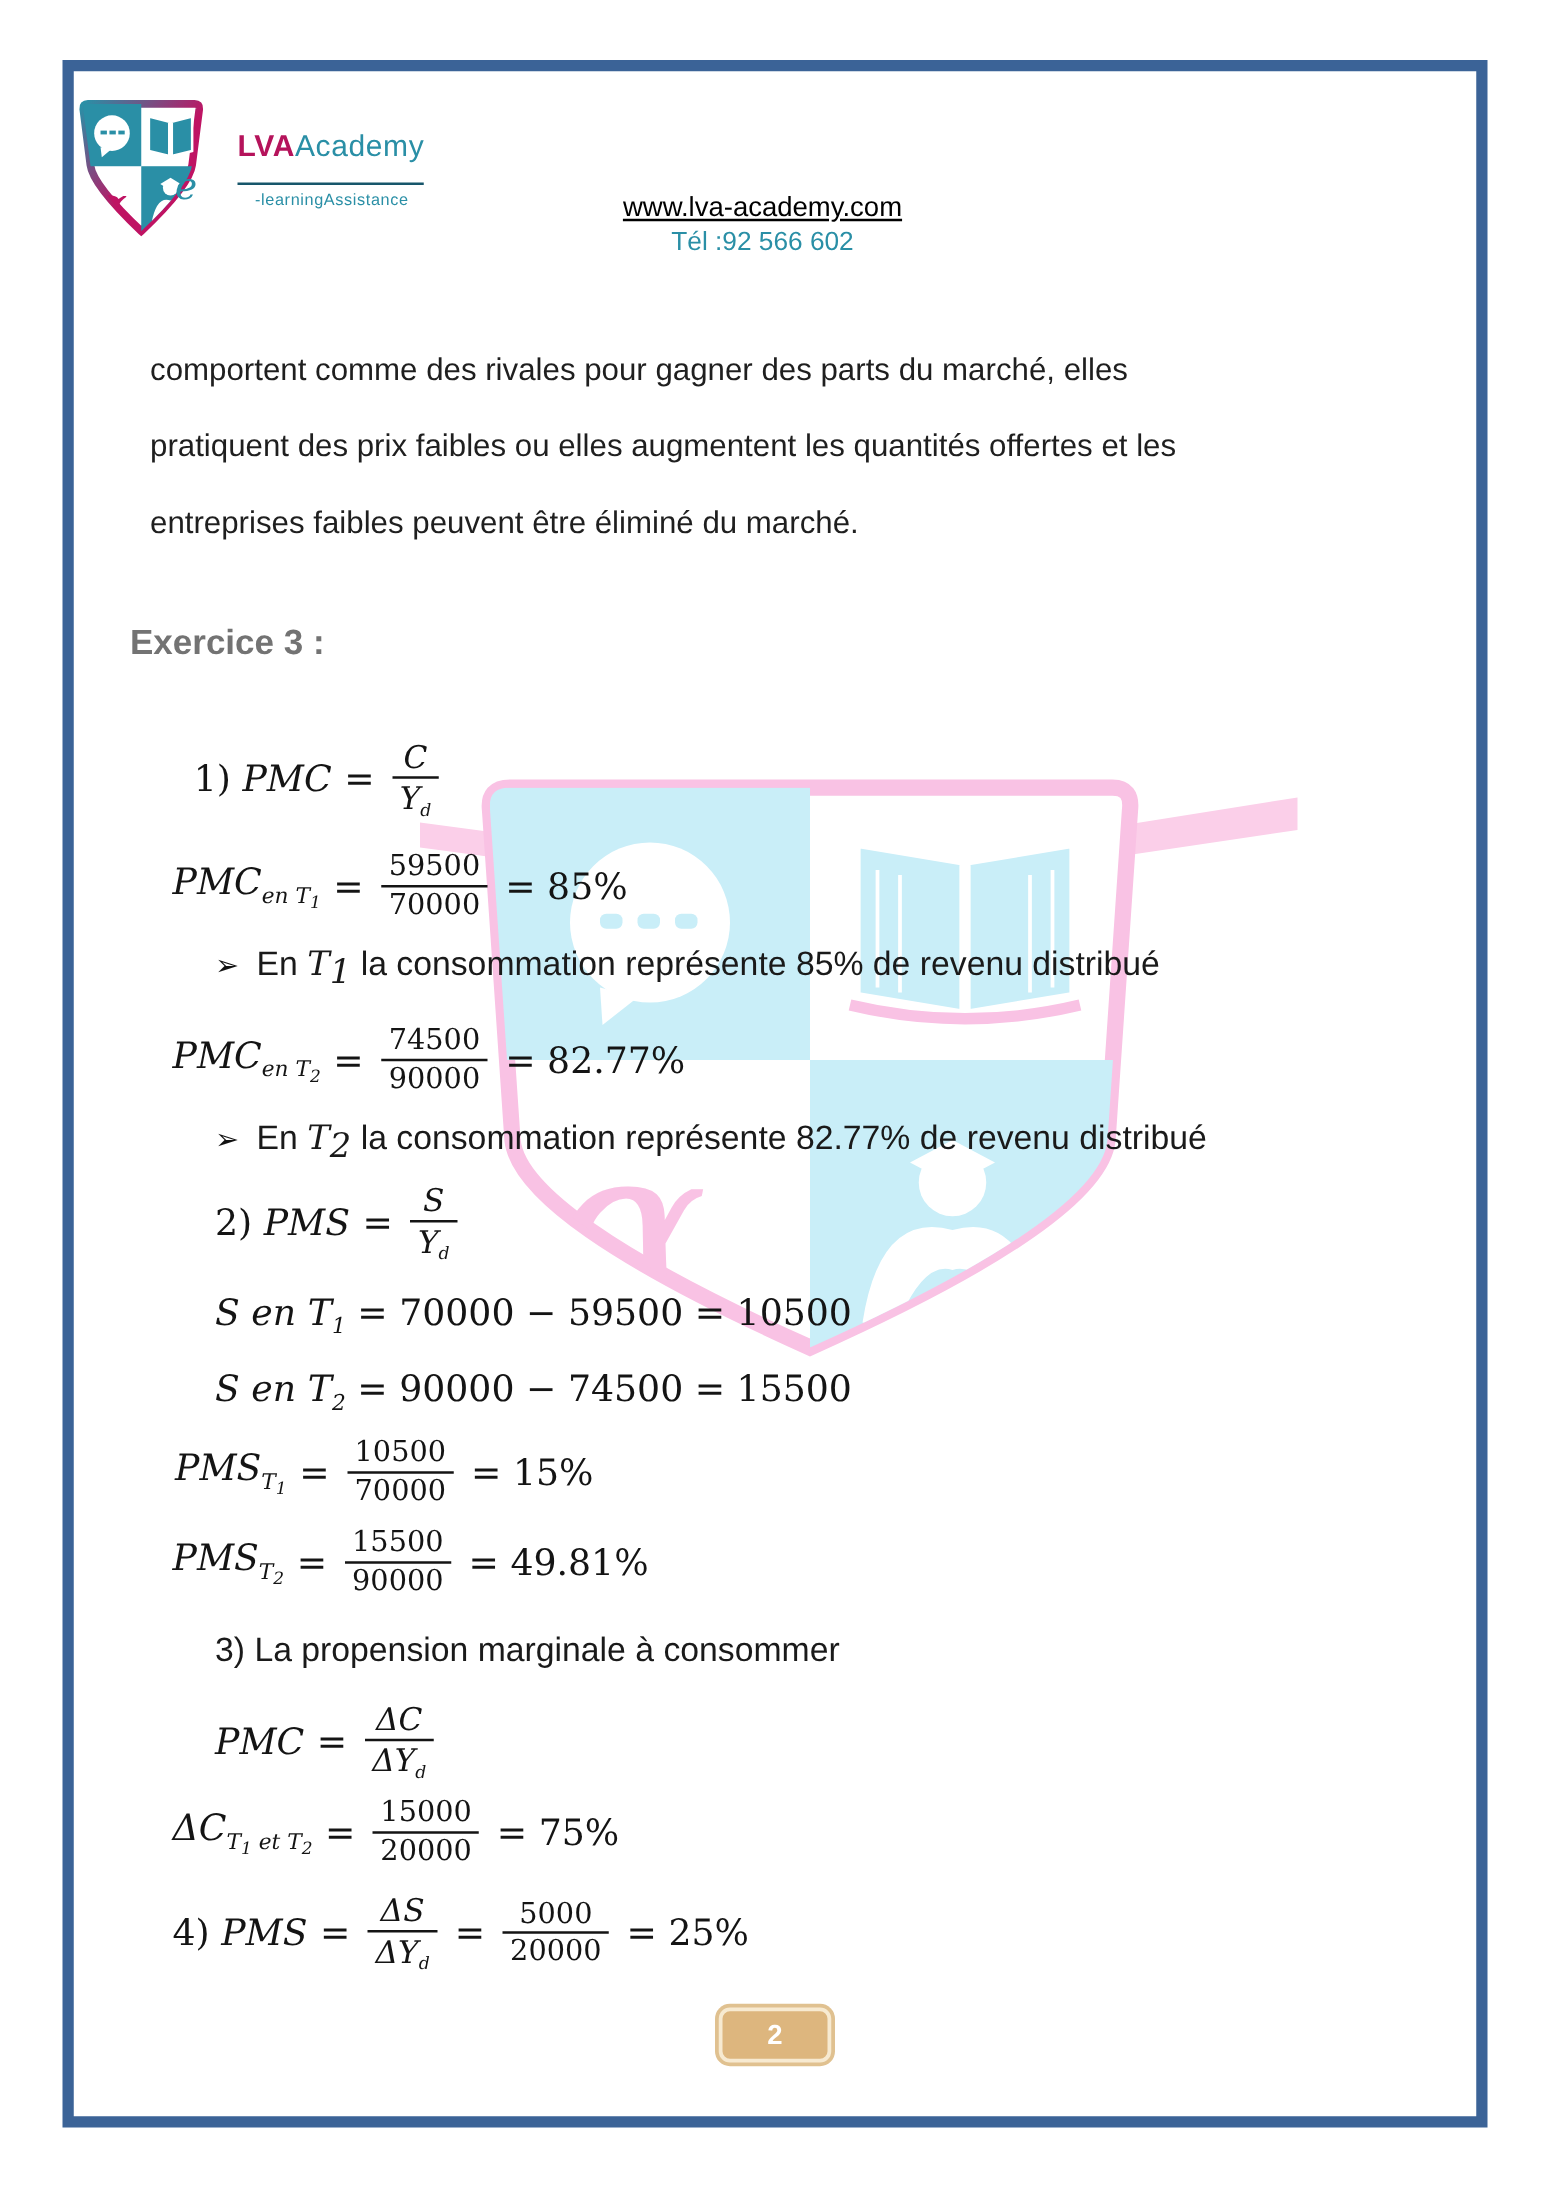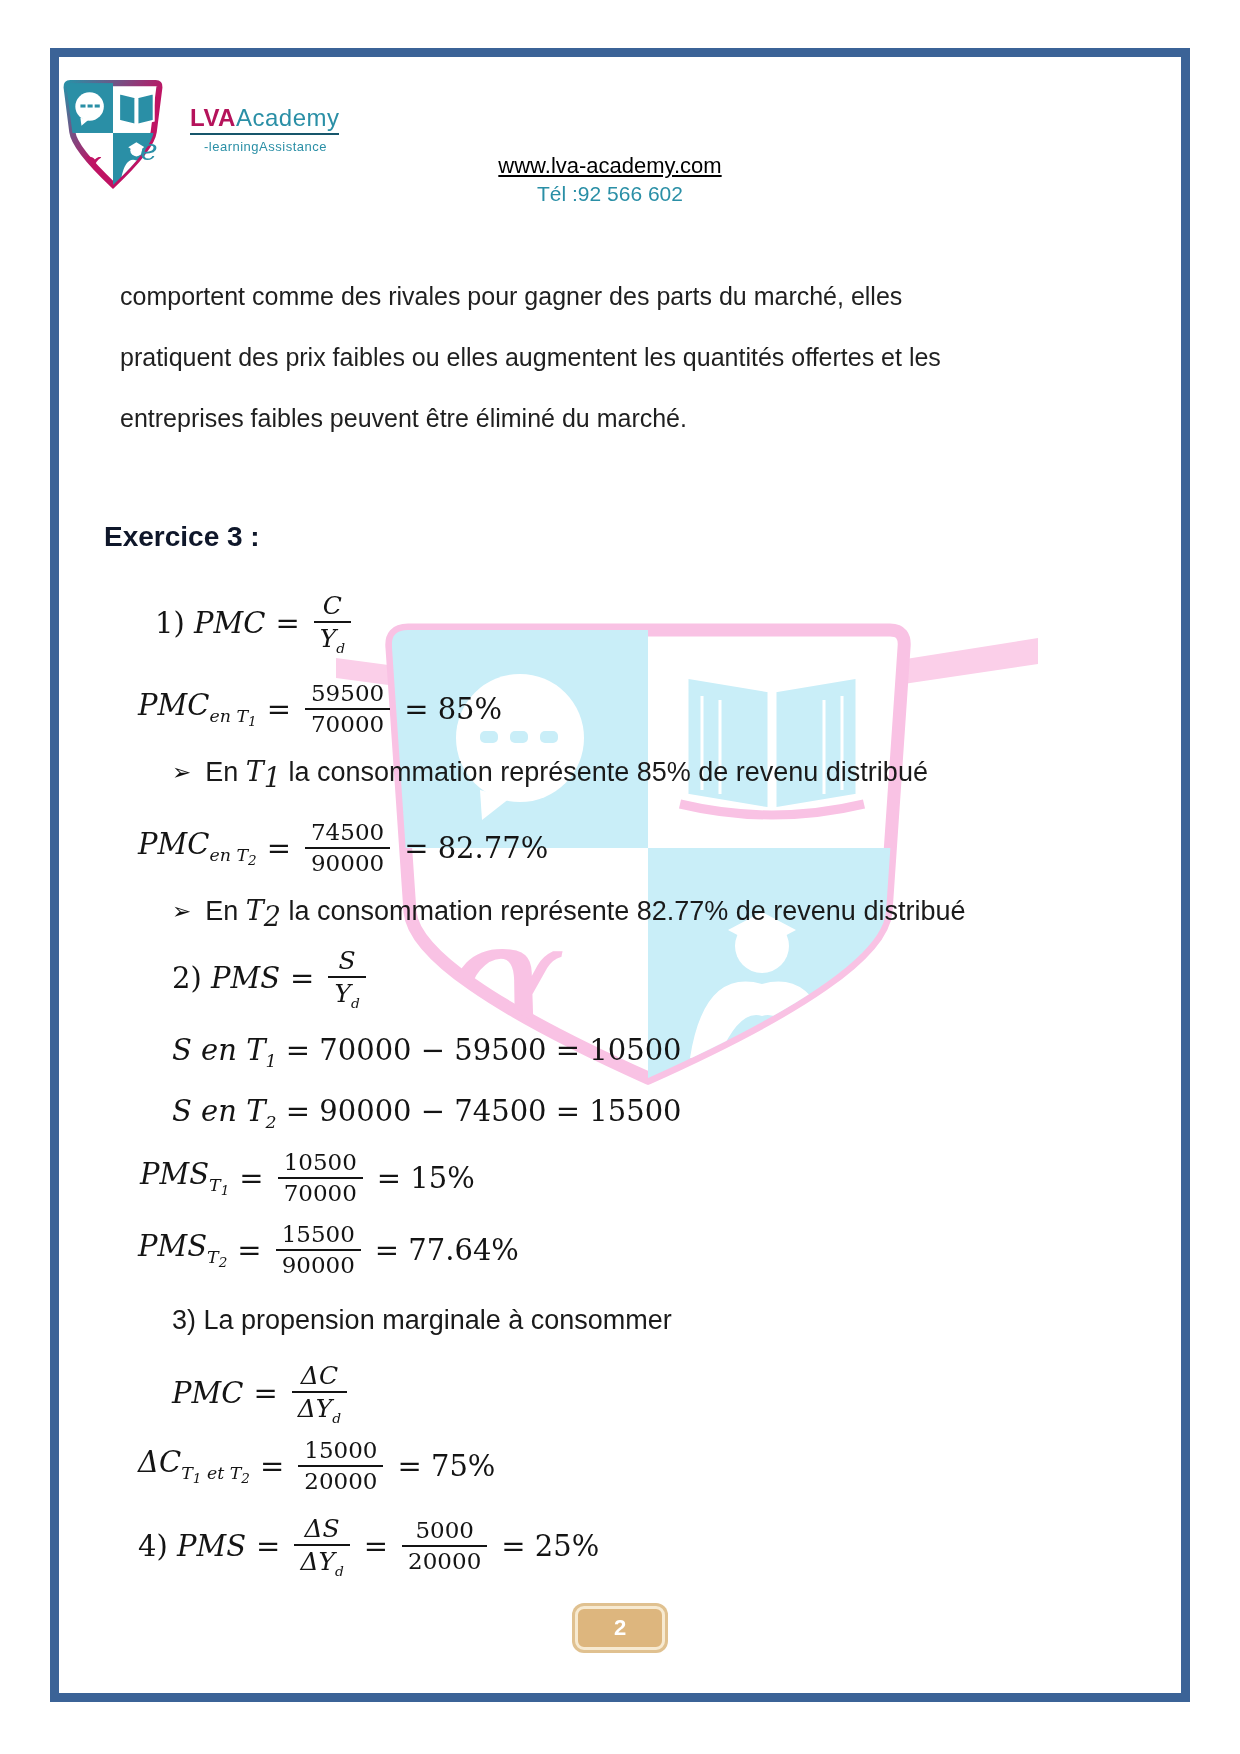--- a/index.html
+++ b/index.html
@@ -13,38 +13,38 @@
   }
   
   .logo { position:absolute; left:56px; top:76px; width:114px; height:116px; }
   .logo-e {
     position:absolute; left:140px; top:132px; font-family:"DejaVu Serif", serif;
     font-style:italic; font-size:30px; color:#2a8fa6;
   }
   .brand { position:absolute; left:190px; top:104px; }
   .brand-name {
     display:inline-block; font-size:24px; font-weight:bold;
-    border-bottom:2px solid #17566b; padding-bottom:1px; letter-spacing:0.5px;
+    border-bottom:2px solid #17566b; padding-bottom:14px; letter-spacing:0.5px;
   }
   .brand-lva { color:#b5135b; }
   .brand-academy { color:#2a8fa6; font-weight:normal; }
   .brand-sub { font-size:13px; color:#2a8fa6; margin-top:4px; padding-left:14px; letter-spacing:0.5px; }
   .contact { position:absolute; left:310px; top:153px; width:600px; text-align:center; }
   .website { font-size:22px; color:#000000; text-decoration:underline; }
   .phone { font-size:21px; color:#2a8fa6; margin-top:3px; }
 
   
   .watermark { position:absolute; left:330px; top:612px; width:712px; height:480px; }
 
   
   .para { position:absolute; left:120px; top:266px; width:950px; font-size:25px; color:#1f1f1f; }
   .para div { height:61px; line-height:61px; white-space:nowrap; }
 
   .exercise-title {
-    position:absolute; left:104px; top:521px; font-size:28px; font-weight:bold; color:#0f172a;
+    position:absolute; left:104px; top:498px; font-size:28px; font-weight:bold; color:#737373;
   }
 
   
   .mrow {
     position:absolute; display:flex; align-items:center;
     font-family:"DejaVu Serif", serif; font-size:29px; color:#141414; white-space:pre;
   }
   .mvar { font-style:italic; }
   .mup  { font-style:normal; }
   .it   { font-style:italic; }
@@ -239,21 +239,21 @@
   <span class="rhs">= 15%</span>
 </div>
 
 <div class="mrow" style="left:138px; top:1220px;">
   <span class="tok"><span class="mvar">PMS</span><sub><span class="it">T</span><sub class="it">2</sub></sub></span>
   <span class="eq">=</span>
   <span class="frac">
     <span class="num">15500</span>
     <span class="den">90000</span>
   </span>
-  <span class="rhs">= 77.64%</span>
+  <span class="rhs">= 49.81%</span>
 </div>
 
 <div class="sans-line" style="left:172px; top:1305px;">3) La propension marginale à consommer</div>
 
 <div class="mrow" style="left:172px; top:1360px;">
   <span class="tok"><span class="mvar">PMC</span></span>
   <span class="eq">=</span>
   <span class="frac">
     <span class="num fvar">ΔC</span>
     <span class="den"><span class="fvar">ΔY</span><sub class="it">d</sub></span>

